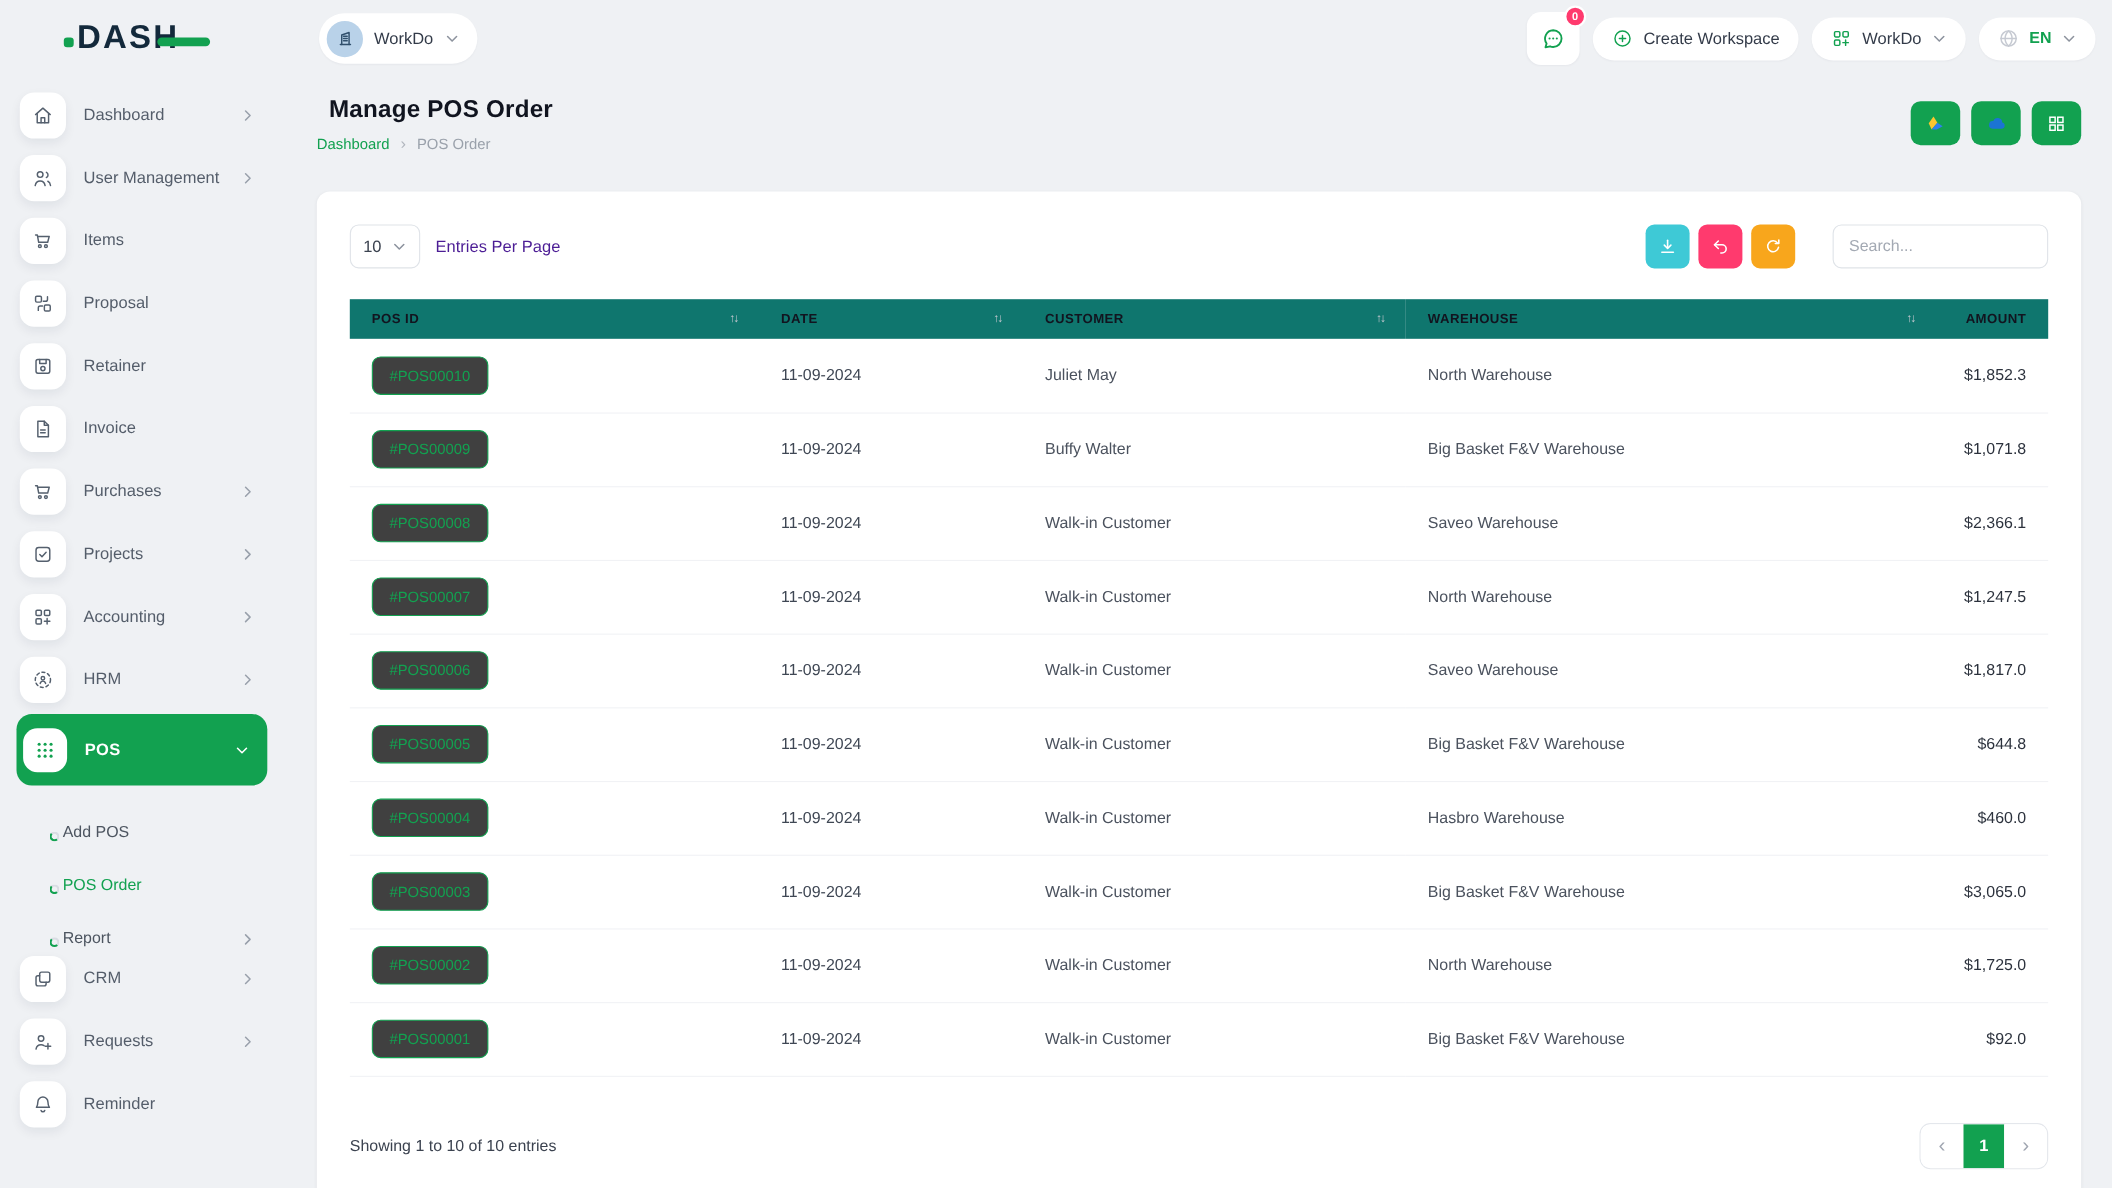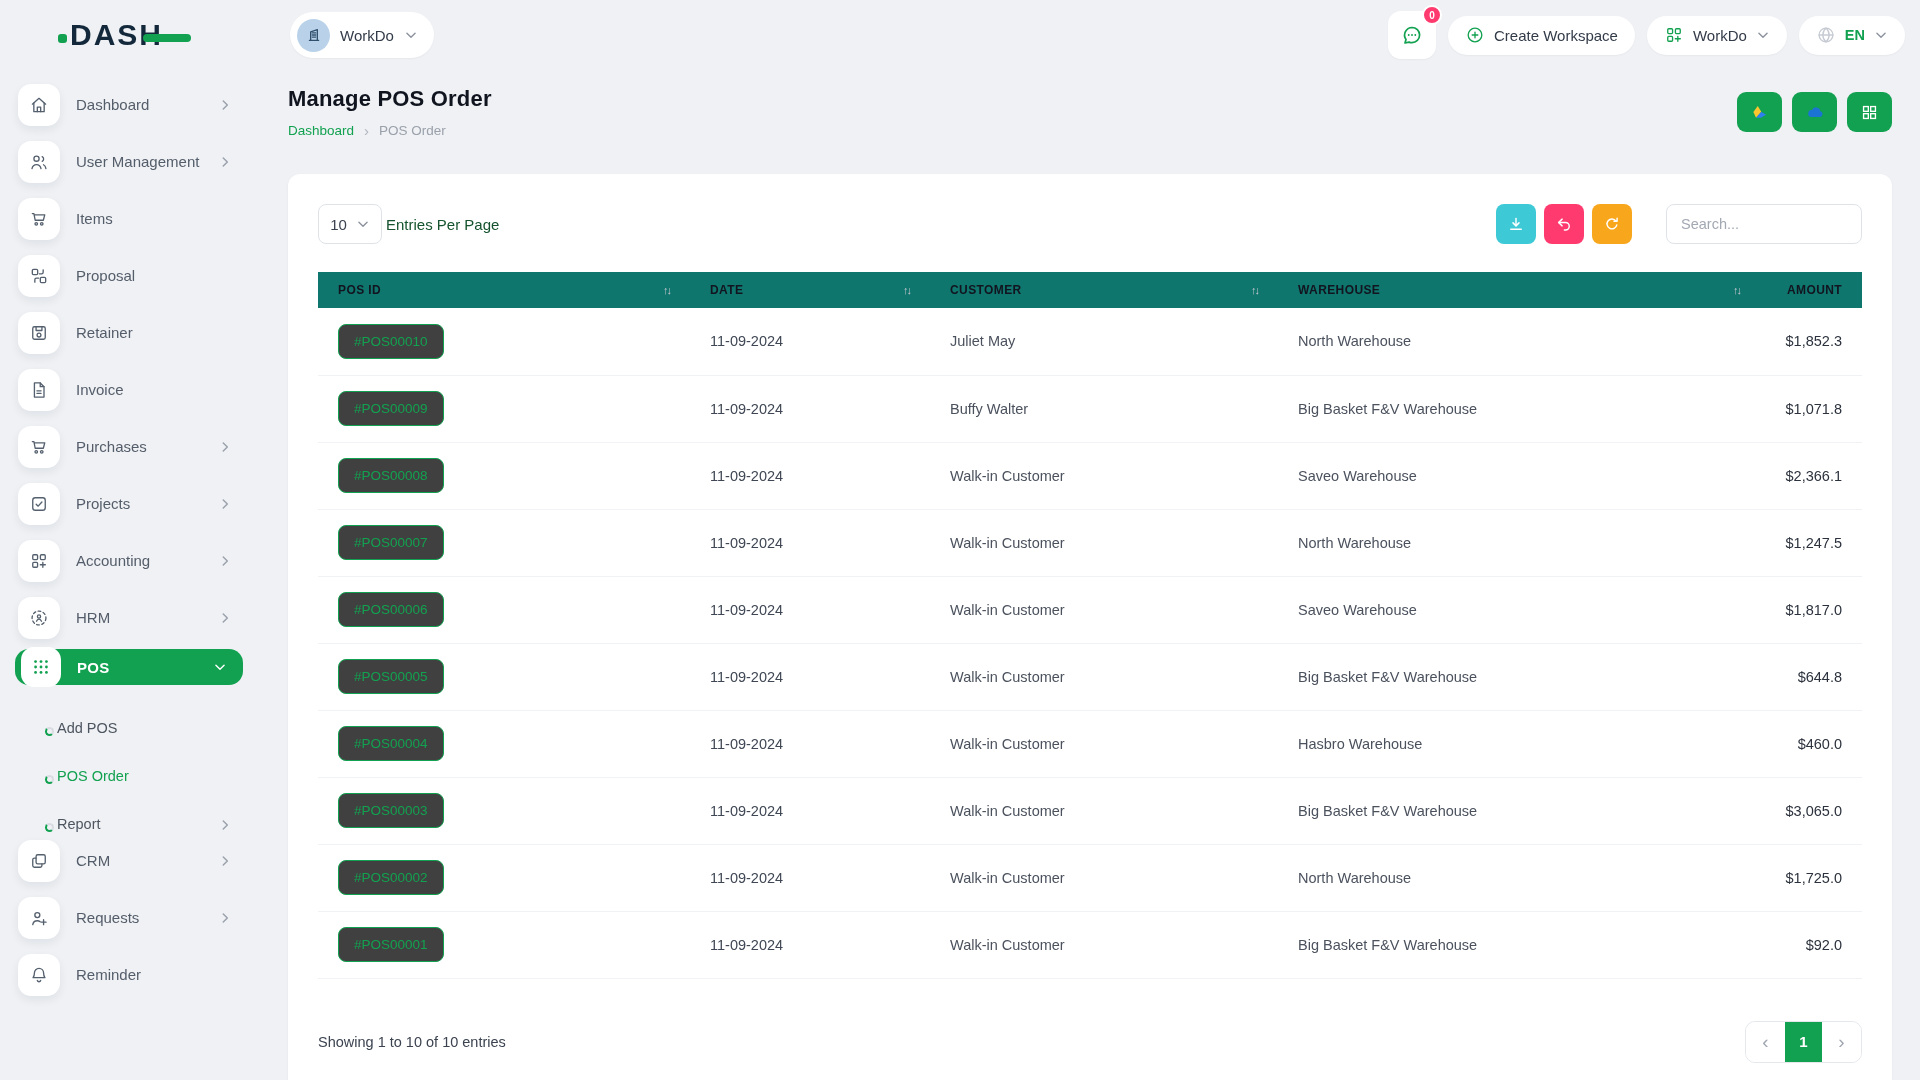--- a/index.html
+++ b/index.html
@@ -35,50 +35,50 @@
   .globe-ic { color:#c6cad2; display:flex; }
   .lang-label { color:var(--green); font-weight:700; font-size:14.5px; }
 
   
   .sidebar { position:absolute; left:0; top:58px; bottom:0; width:258px; padding-top:18px; overflow:hidden; }
   .side-item { display:flex; align-items:center; gap:16px; height:57px; padding:0 26px 0 18px; }
   .icon-box { width:42px; height:42px; border-radius:13px; background:#fff; flex:none;
     box-shadow:0 4px 10px rgba(20,30,50,.07); display:flex; align-items:center; justify-content:center; color:#55606e; }
   .side-label { font-size:15px; color:#545d6a; font-weight:500; }
   .side-chev { margin-left:auto; color:#99a0ab; display:flex; }
-  .side-item.active { background:var(--green); border-radius:14px; margin:3px 15px; height:36px; padding:0 16px 0 6px;text-align:right; }
+  .side-item.active { background:var(--green); border-radius:14px; margin:3px 15px; height:65px; padding:0 16px 0 6px;text-align:right; }
   .side-item.active .icon-box { width:40px; height:40px; color:var(--green); box-shadow:none; }
   .side-item.active .side-label { color:#fff; font-weight:700; letter-spacing:.3px; }
   .side-item.active .side-chev { color:#fff; }
   .sub-item { display:flex; align-items:flex-end; gap:3px; height:48px; padding:0 26px 0 45px; }
   .bullet { width:9px; height:9px; border-radius:50%; border:2px solid #d9dde3; flex:none;
     border-bottom-color:var(--green); border-left-color:var(--green); }
   .sub-label { font-size:14.5px; color:#4d5560; }
   .sub-item.active .sub-label { color:var(--green); }
   .sub-chev { margin-left:auto; color:#99a0ab; display:flex; }
 
   
   main { position:absolute; left:258px; top:58px; right:0; bottom:0; padding:26px 28px 0 30px; }
   .page-head { display:flex; justify-content:space-between; align-items:flex-start; min-height:70px; }
-  h1 { margin:2px 0 0; font-size:22px; color:#10141f; font-weight:700; letter-spacing:.2px; }
+  h1 { margin:2px 11px 0; font-size:22px; color:#10141f; font-weight:700; letter-spacing:.2px; }
   .breadcrumb { margin-top:10px; font-size:13.5px; display:flex; gap:10px; align-items:center; }
   .breadcrumb a { color:var(--green); text-decoration:none; cursor:pointer; }
   .crumb-sep { color:#b0b5bd; font-size:15px; }
   .crumb-cur { color:#9aa1ab; }
   .quick-actions { display:flex; gap:10px; margin-top:8px; }
   .qa { width:45px; height:40px; border-radius:9px; background:var(--green); border:none;
     display:flex; align-items:center; justify-content:center; color:#fff; }
 
   
   .card { margin-top:20px; background:#fff; border-radius:12px; padding:30px 30px 0; height:940px;
     box-shadow:0 1px 3px rgba(16,24,40,.05); }
   .controls { display:flex; align-items:center; }
   .entries-select { display:flex; align-items:center; justify-content:center; gap:9px; width:64px; height:40px;
     background:#fff; border:1px solid #dfe3e8; border-radius:8px; font-size:15px; color:#3c4350; }
-  .entries-label { margin-left:4px; font-size:15px; color:#14532d; }
+  .entries-label { margin-left:14px; font-size:15px; color:#4c1d95; }
   .controls-right { margin-left:auto; display:flex; align-items:flex-start; gap:8px; }
   .tool-btn { width:40px; height:40px; border-radius:8px; border:none; color:#fff;
     display:flex; align-items:center; justify-content:center; }
   .tool-btn.cyan { background:var(--cyan); }
   .tool-btn.pink { background:var(--pink); }
   .tool-btn.orange { background:var(--orange); }
   .search { width:196px; height:40px; margin-left:26px; border:1px solid #dfe3e8; border-radius:8px;
     padding:0 14px; font-size:14.5px; color:#3c4350; outline:none; background:#fff; }
   .search::placeholder { color:#a3a9b3; }
 

